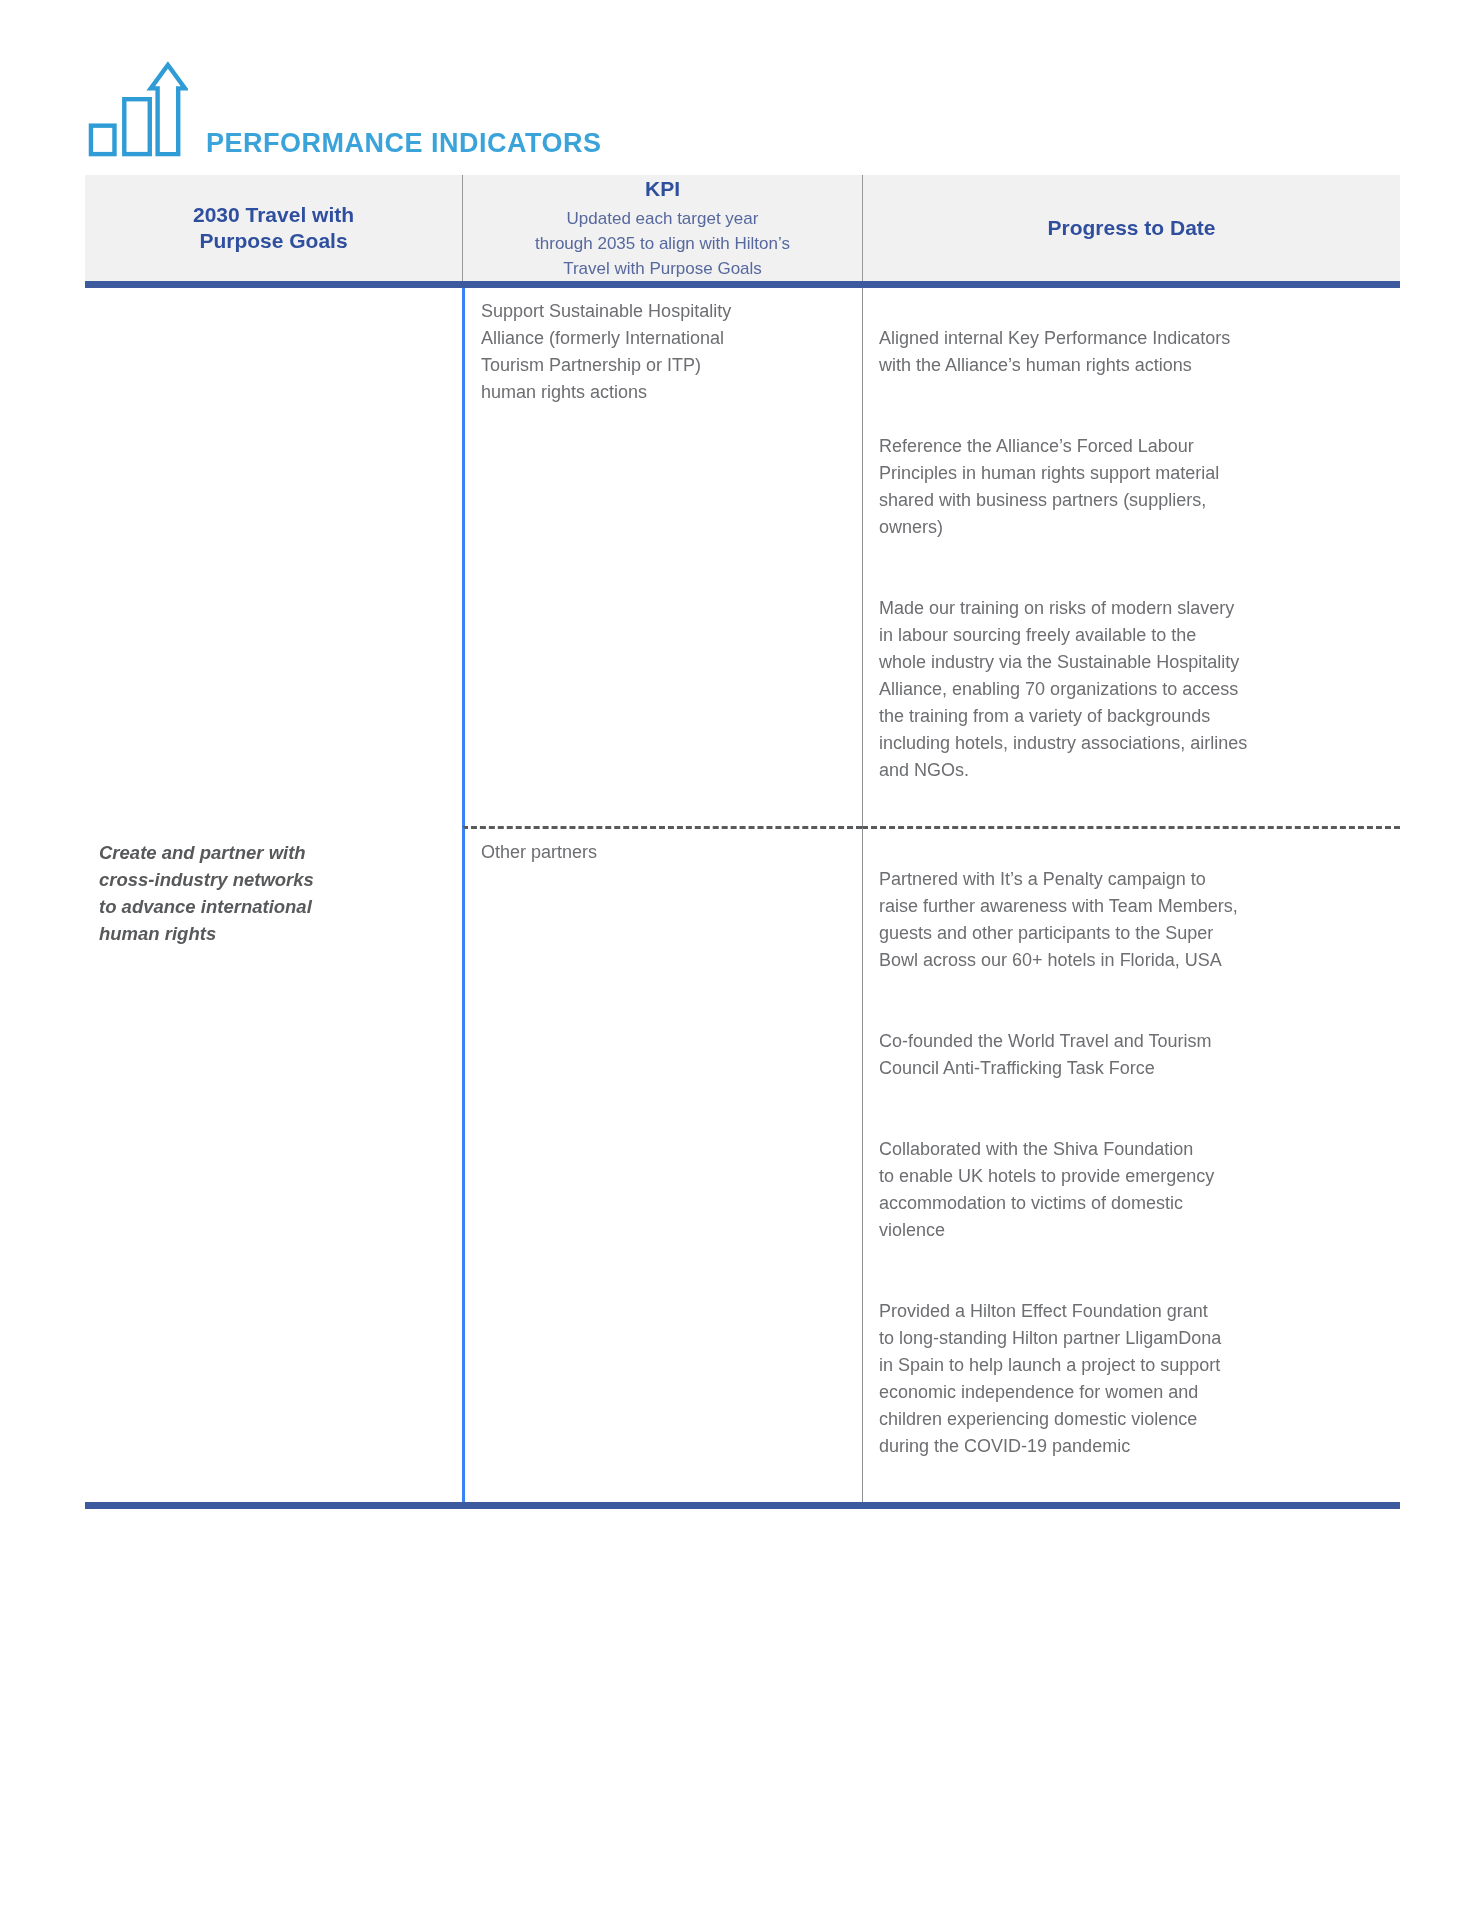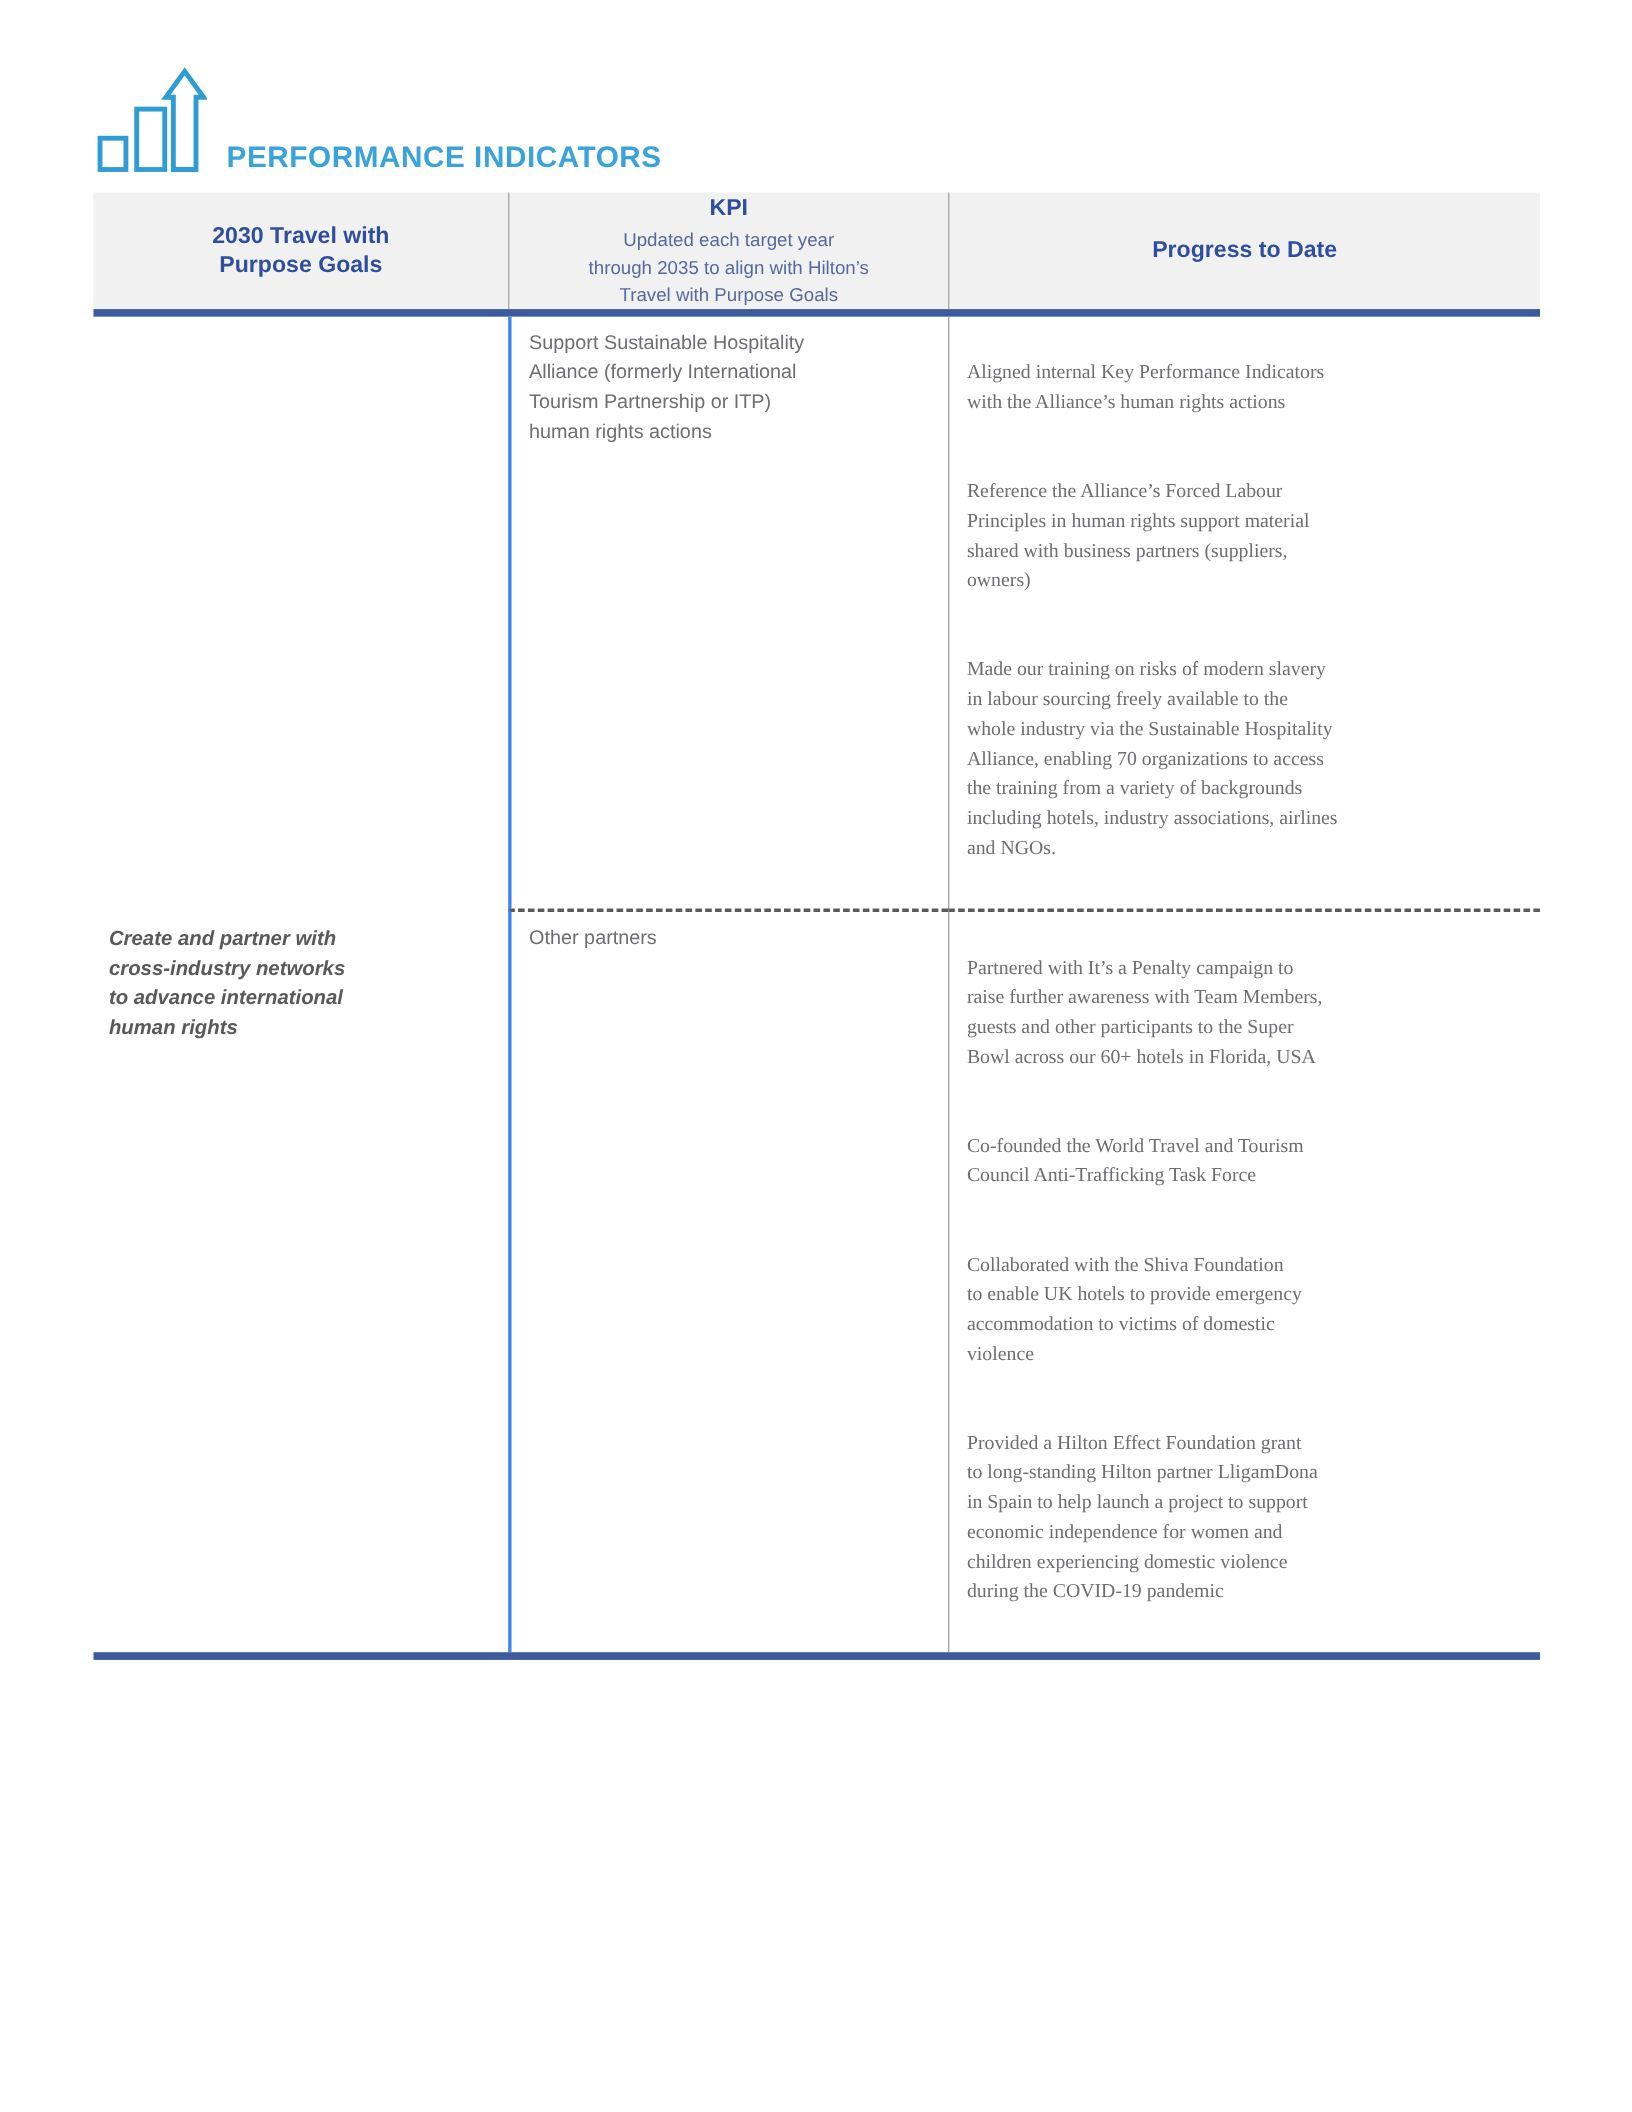--- a/index.html
+++ b/index.html
@@ -96,21 +96,21 @@
     font-size: 18.5px;
     line-height: 27px;
     color: #58595b;
     white-space: pre-line;
   }
   .kpi-cell   { border-left: 3px solid #3b82f6; }
   .prog-cell  { border-left: 1px solid #8e9093; }
   .row1 { grid-row: 1; }
   .row2 { grid-row: 2; border-top: 3px dashed #595a5c; }
   .kpi-cell  { grid-column: 2; }
-  .prog-cell { grid-column: 3; font-family: Liberation Serif, serif; }
+  .prog-cell { grid-column: 3; }
   .prog-cell p { margin: 0 0 27px 0; white-space: pre-line; }
   .prog-cell p:last-child { margin-bottom: 0; }
 </style>
 </head>
 <body>
 
 <div class="page">
 
   <div class="brand-icon">
     <svg width="100" height="98" viewBox="0 0 102 98" fill="none" stroke="#2f9cd5" stroke-width="4.5" stroke-linejoin="miter">

